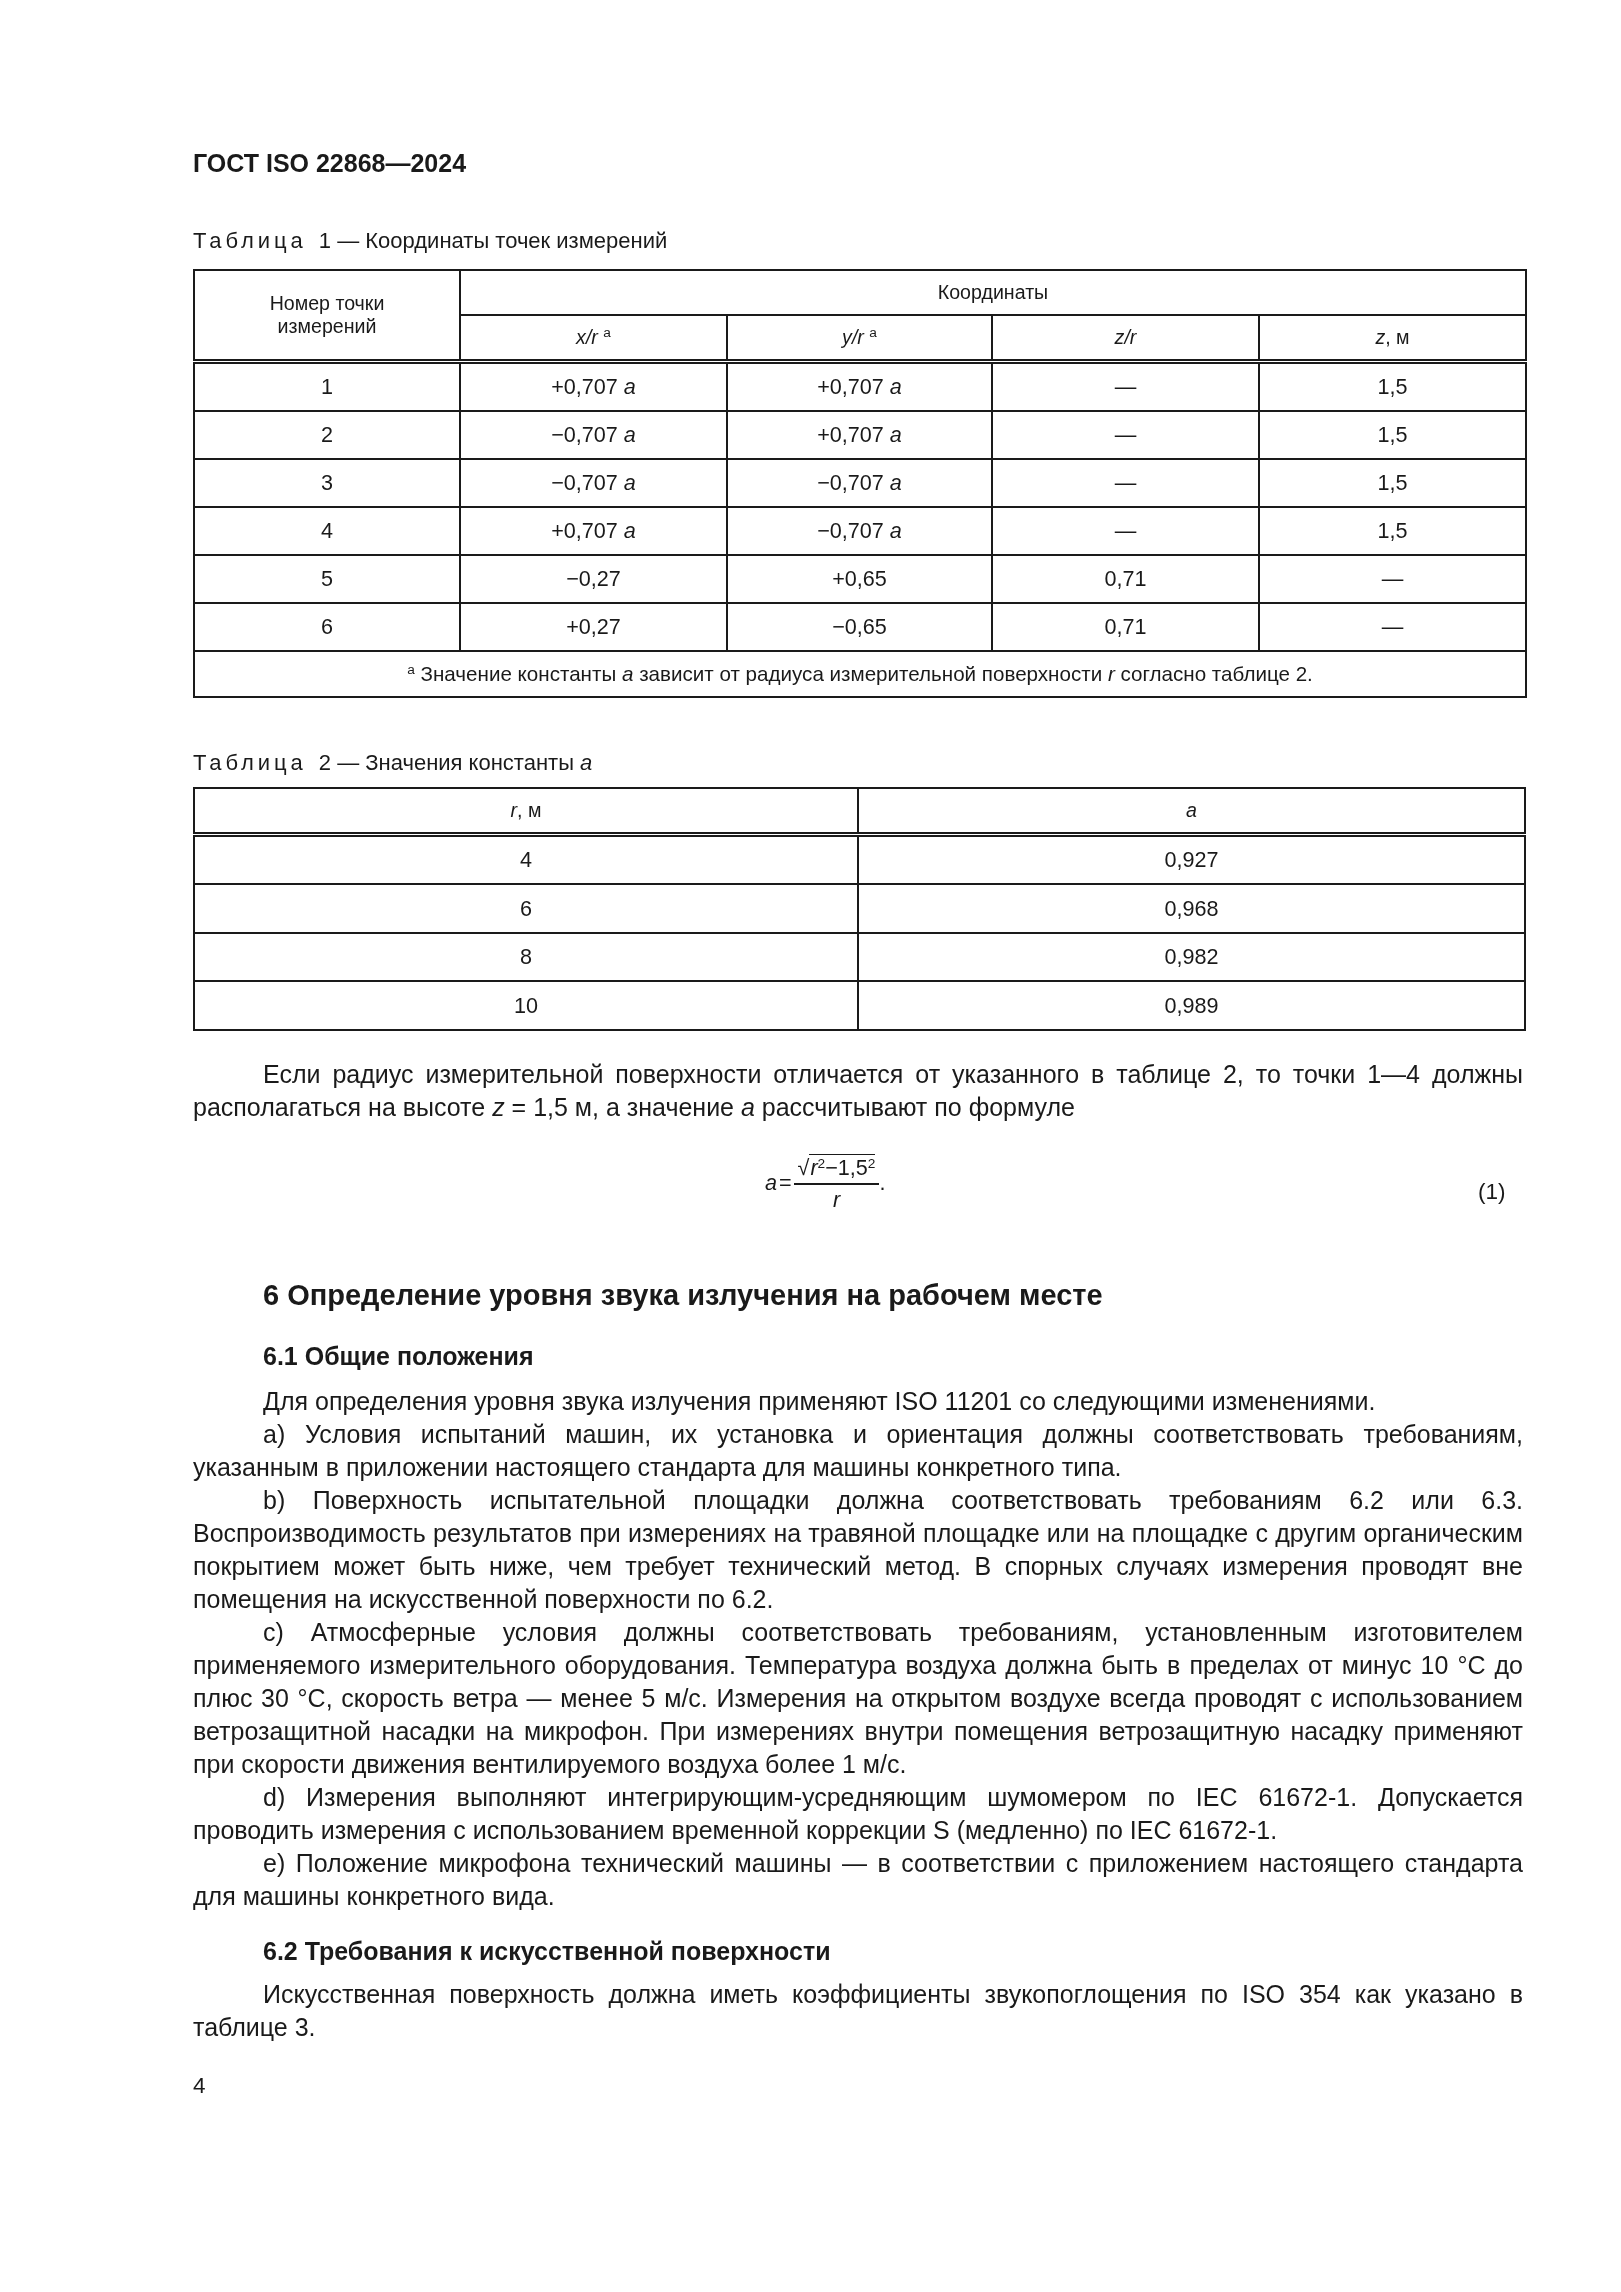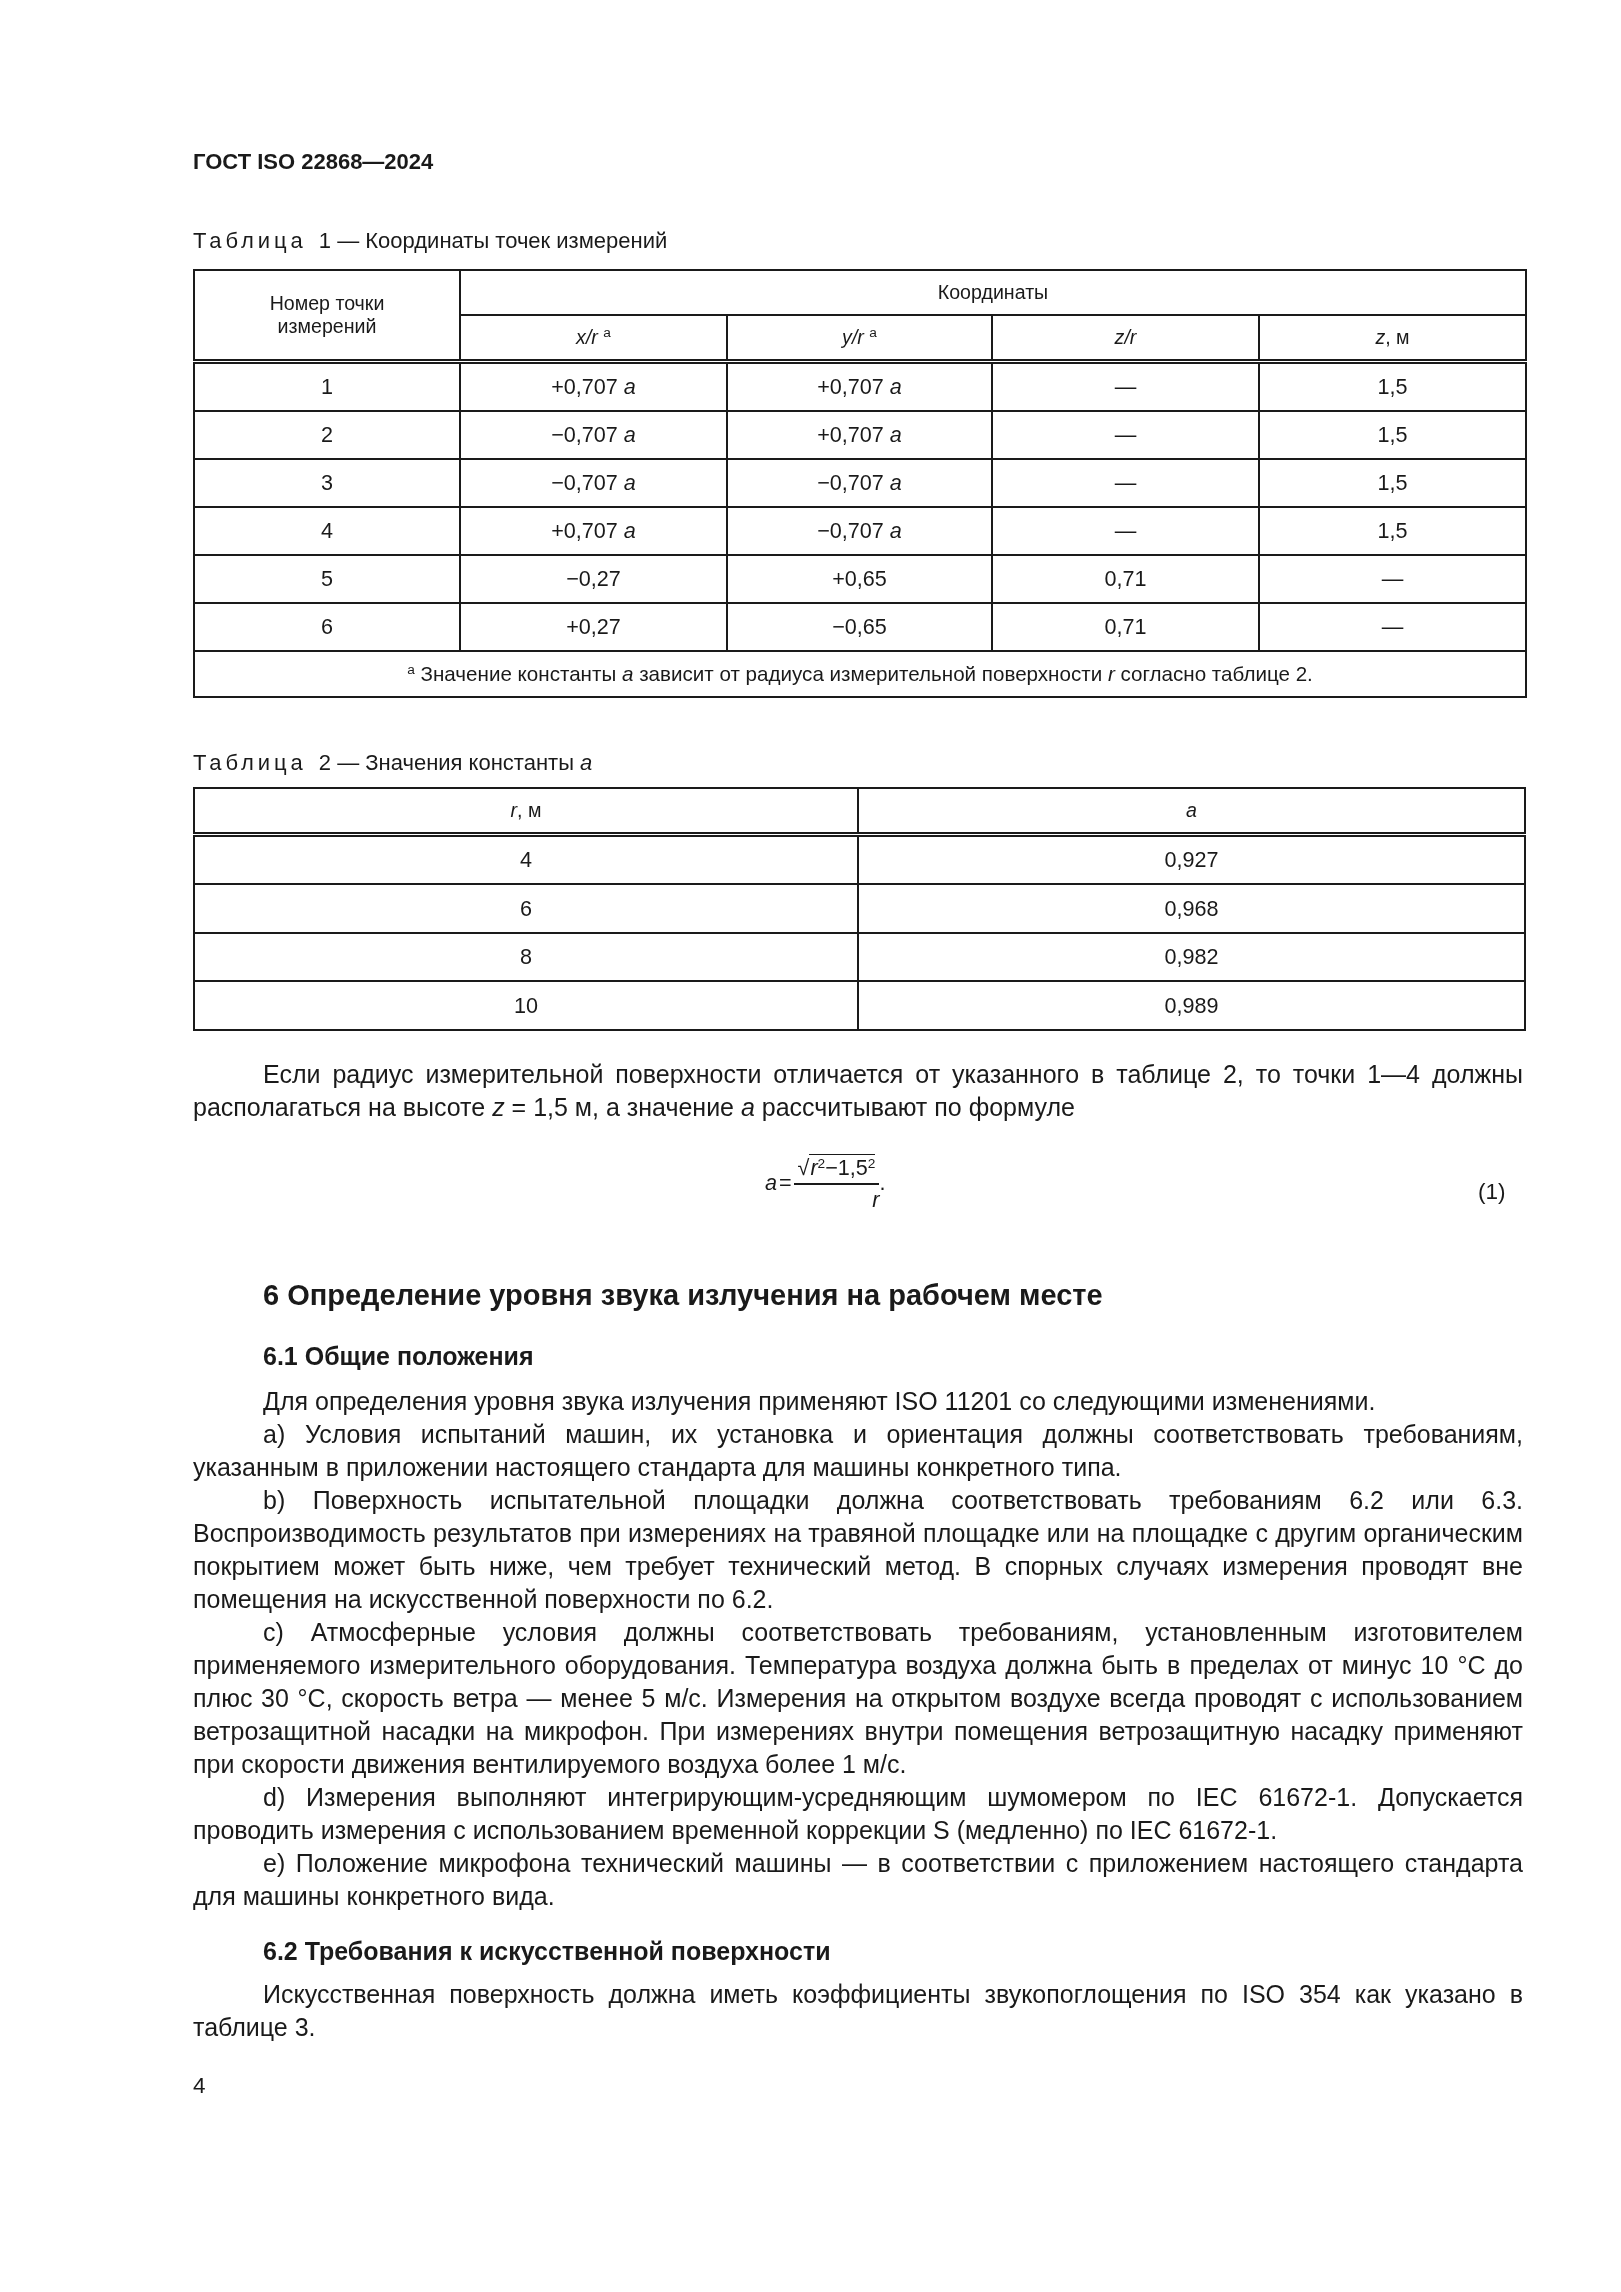--- a/index.html
+++ b/index.html
@@ -1,37 +1,37 @@
 <!DOCTYPE html>
 <html><head>
 <meta charset="utf-8">
 <style>
   html, body { margin: 0; padding: 0; background: #ffffff; }
   body { width: 1621px; height: 2293px; position: relative; overflow: hidden;
          font-family: "Liberation Sans", "DejaVu Sans", sans-serif; color: #1a1a1a; }
   .abs { position: absolute; }
-  .doc-header { left: 193px; top: 149px; font-size: 22px; font-weight: bold; }
+  .doc-header { left: 193px; top: 149px; font-size: 25px; font-weight: bold; }
   .caption { left: 193px; font-size: 22px; }
   .caption .spaced { letter-spacing: 3.9px; }
   .t { position: absolute; border-collapse: collapse; table-layout: fixed; font-size: 21.6px; }
   .t td { border: 2px solid #1a1a1a; text-align: center; vertical-align: middle; padding: 10px; }
   .t .hdr td { font-size: 19.6px; }
   .t tr.dbl td { border-top: 5.9px double #1a1a1a; }
   .t1 { left: 193px; top: 269px; width: 1330px; }
   .t2 { left: 193px; top: 787px; width: 1330px; }
   i { font-style: italic; }
   sup { font-size: 13.7px; vertical-align: 6.9px; line-height: 0; }
   .para { position: absolute; left: 193px; width: 1330px; font-size: 25px; line-height: 33px; text-align: justify; }
   .para p { margin: 0; text-indent: 70px; }
   .h1 { left: 263px; top: 1279px; font-size: 29px; font-weight: bold; }
   .h2 { left: 263px; font-size: 25px; font-weight: bold; }
   .formula { left: 765px; top: 1155px; font-size: 21.6px; }
   .eqnum { left: 1478px; top: 1179px; font-size: 22.5px; }
   .pagenum { left: 193px; top: 2073px; font-size: 22.5px; }
-  .frac { display: inline-block; vertical-align: middle; text-align: right; }
+  .frac { display: inline-block; vertical-align: middle; text-align: center; }
   .frac .num { display: block; border-bottom: 2.9px solid #1a1a1a; padding: 0 3.9px 2px 3.9px; }
   .frac .den { display: block; padding-top: 2px; }
   .sqrt { border-top: 1.5px solid #1a1a1a; padding-left: 1px; }
 </style>
 </head>
 <body>
 
 <div class="abs doc-header">ГОСТ ISO 22868—2024</div>
 
 <div class="abs caption" style="top:228px">

